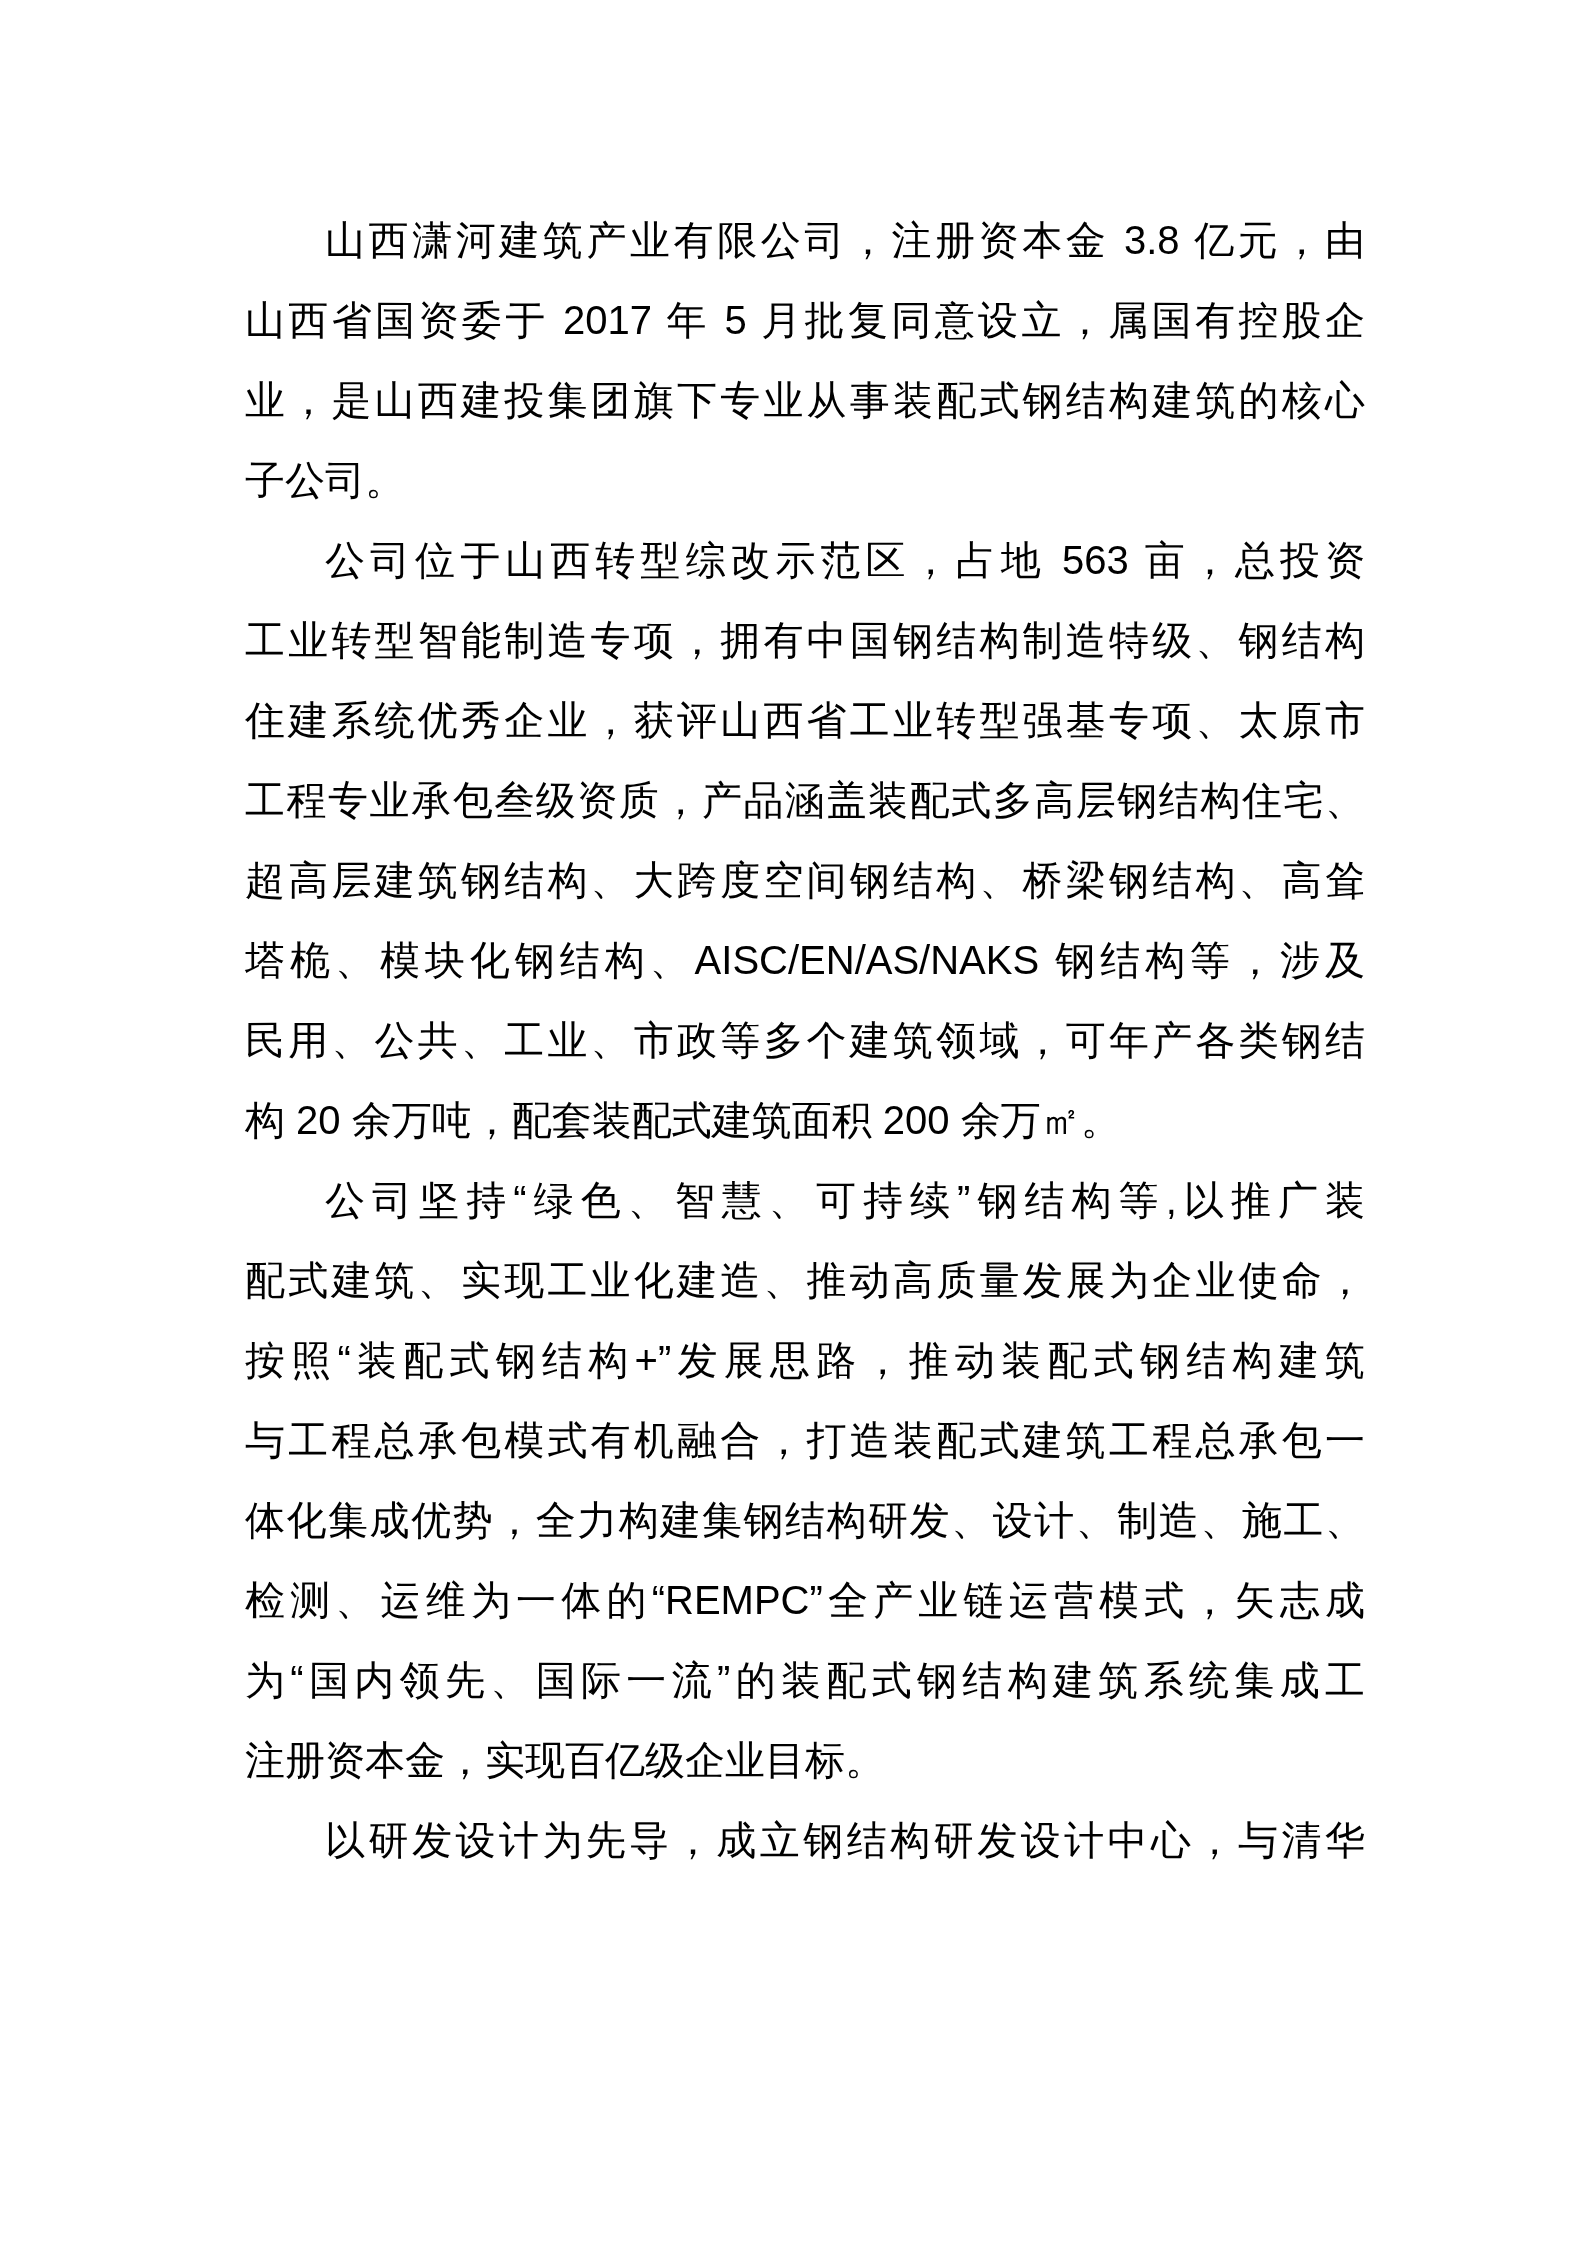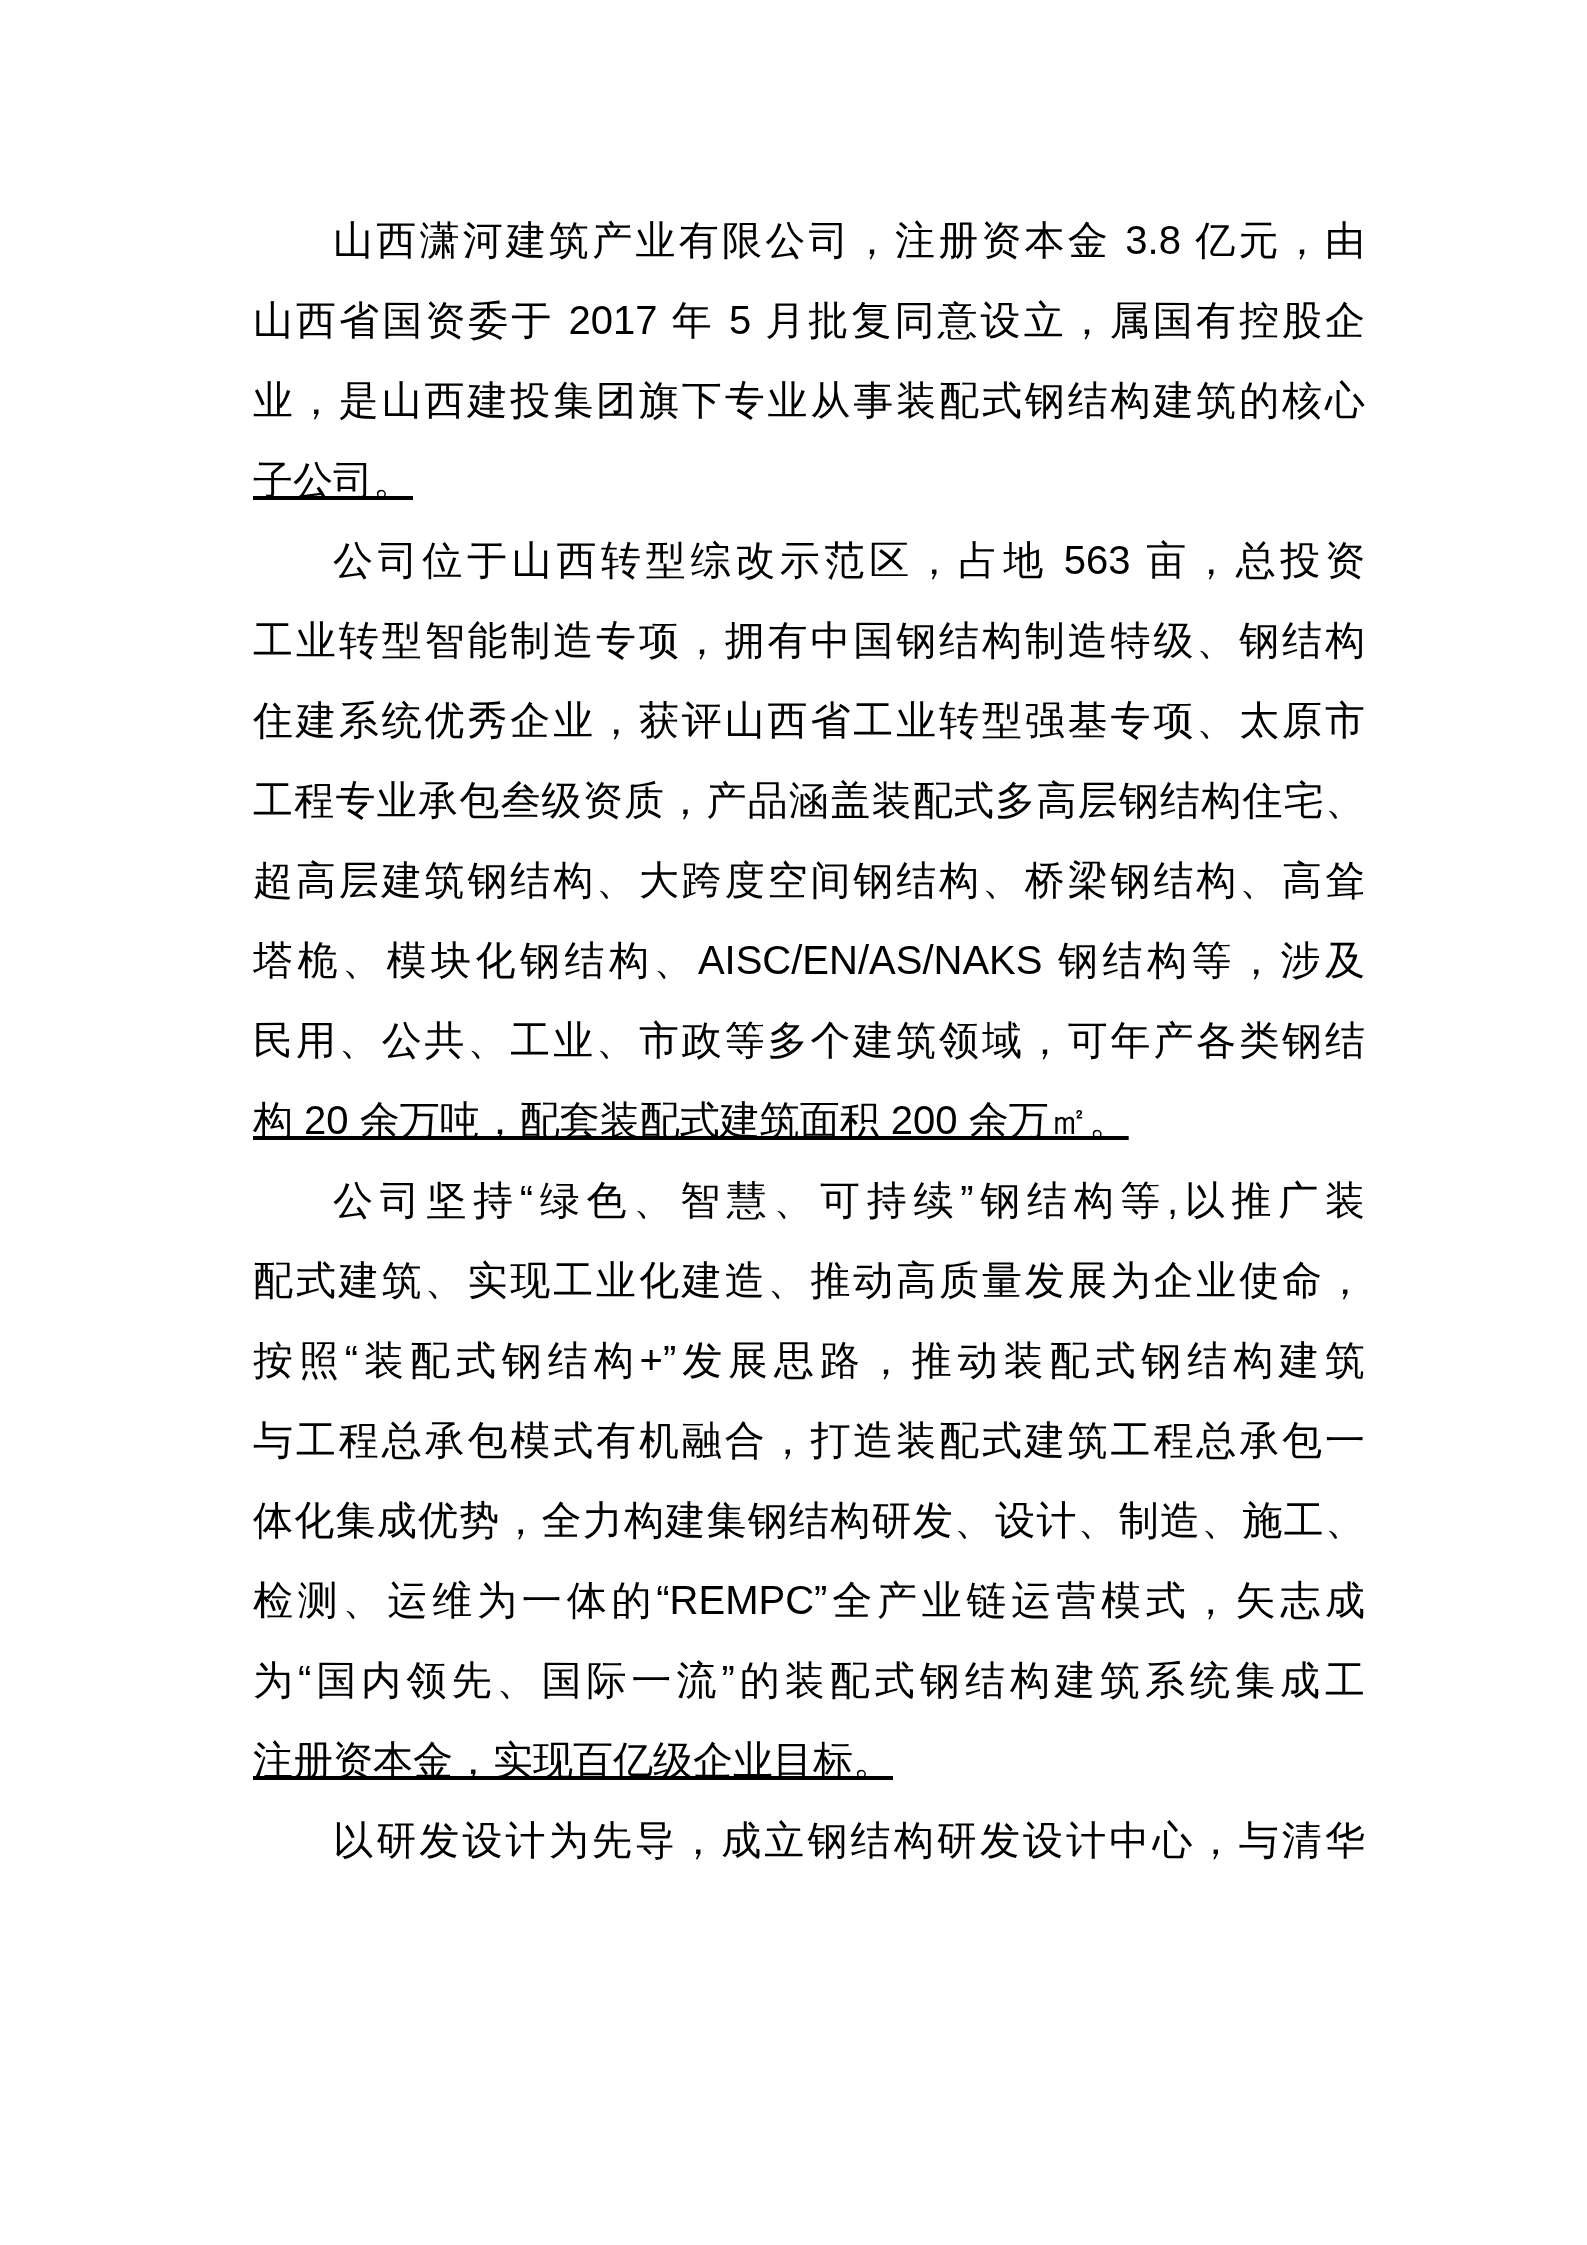--- a/index.html
+++ b/index.html
@@ -31,28 +31,26 @@
     padding: 0;
   }
   .line {
     height: 80px;
     line-height: 80px;
     text-align: justify;
     
     text-align-last: justify;
     text-justify: inter-ideograph;
     overflow: visible;
-    margin-left: 8px;
   }
   .line.p-first {
     text-indent: 80px; 
   }
   .line.no-j {
     text-align-last: left; 
-    text-decoration: underline;
   }
 </style>
 </head>
 <body>
 
 <div class="page">
   <div class="text-block" style="color: rgb(0, 0, 0);">
       <div class="para">
         <div class="line p-first">山西潇河建筑产业有限公司，注册资本金 3.8 亿元，由</div>
         <div class="line">山西省国资委于 2017 年 5 月批复同意设立，属国有控股企</div>

